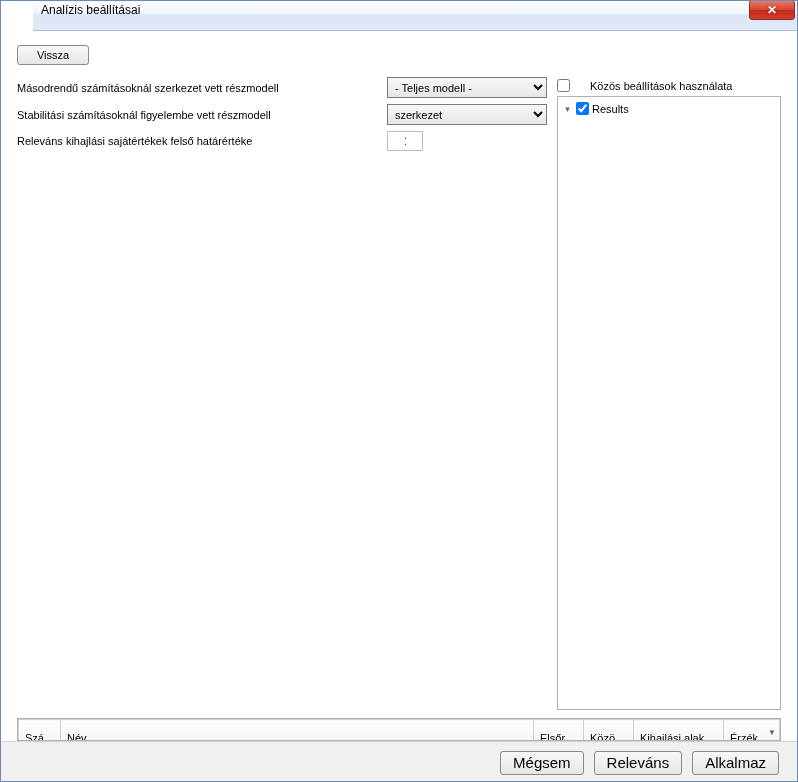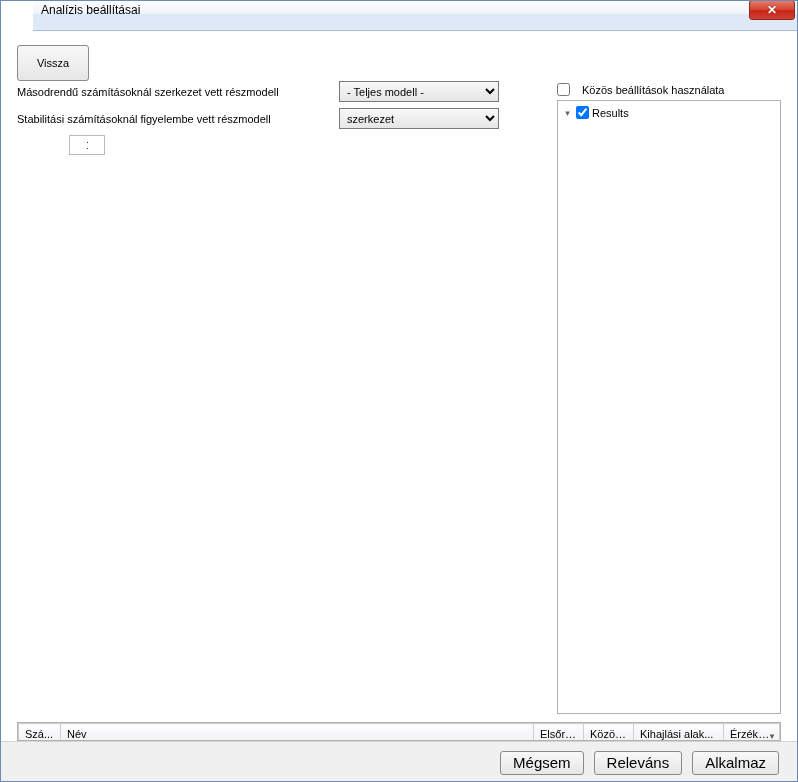--- a/index.html
+++ b/index.html
@@ -1,36 +1,36 @@
 <!DOCTYPE html>
 <html><head>
 <meta charset="utf-8">
 <style>
 * { box-sizing: border-box; margin: 0; padding: 0; }
 body { font-family: "Segoe UI", Tahoma, sans-serif; font-size: 11px; background: #fff; width: 798px; height: 782px; overflow: hidden; border: 1px solid #6a8bb8; box-shadow: 0 0 6px rgba(0,0,0,0.3); }
 .titlebar { height: 30px; background: linear-gradient(to bottom, #fdfdfe 0%, #eef3fb 45%, #dde7f5 46%, #dfe9f7 100%); border-bottom: 1px solid #a9bdd6; display: flex; align-items: center; padding: 0 2px 11px 8px; margin-left: 32px; }
 .titlebar-title { flex: 1; color: #000; font-size: 12px; }
 .close-btn { width: 46px; height: 20px; background: linear-gradient(to bottom, #e67a6d 0%, #d7432c 49%, #c8261a 50%, #cf3f2f 100%); border: 1px solid #8a2d1e; border-radius: 3px; color: #fff; display: flex; align-items: center; justify-content: center; font-size: 12px; font-weight: bold; cursor: pointer; text-shadow: 0 0 2px rgba(0,0,0,0.5); }
 .content { padding: 14px 16px 0 16px; height: 710px; display: flex; flex-direction: column; }
-.back-btn { width: 72px; height: 36px; background: linear-gradient(to bottom,#f8f8f8,#e6e6e6); border: 1px solid #8a8a8a; border-radius: 3px; cursor: pointer; font-size: 11px; }
+.back-btn { width: 72px; height: 20px; background: linear-gradient(to bottom,#f8f8f8,#e6e6e6); border: 1px solid #8a8a8a; border-radius: 3px; cursor: pointer; font-size: 11px; margin-bottom: 12px; }
 .row { display: flex; align-items: center; margin-bottom: 6px; }
 .row-label { width: 270px; }
-.row-input { margin-left: 52px; }
+.row-input { margin-left: 100px; }
 select { width: 160px; height: 21px; border: 1px solid #7a7a7a; background: linear-gradient(to bottom,#f8f8f8,#e6e6e6); font-size: 11px; padding: 0 3px; }
 input.numfld { width: 36px; height: 20px; border: 1px solid #bcbcbc; padding: 1px 16px; font-size: 11px; }
 .main-columns { display: flex; gap: 12px; margin-top: 8px; flex: 1; overflow: hidden; }
 .left-col { flex: 1; display: flex; flex-direction: column; }
-.kozos-row { display: flex; align-items: center; margin-bottom: 4px; gap: 12px; }
+.kozos-row { display: flex; align-items: center; margin-bottom: 4px; gap: 20px; }
 .tree-box { border: 1px solid #b1b1b1; height: 614px; padding: 4px 4px; background: #fff; }
 .tree-item { display: flex; align-items: center; gap: 3px; padding: 1px 0; }
 .tree-child { padding-left: 18px; }
 .tree-toggle { width: 11px; height: 11px; display: inline-flex; align-items: center; justify-content: center; font-size: 9px; color: #666; }
 .table-wrap { border: 1px solid #b1b1b1; height: 555px; overflow: hidden; position: relative; }
 .tbl { width: 100%; border-collapse: collapse; table-layout: fixed; }
-.tbl th { background: linear-gradient(to bottom,#fdfdfe,#eef0f2); border: 1px solid #cfcfcf; font-weight: normal; text-align: left; padding: 3px 6px; height: 20px; font-size: 11px; white-space: nowrap; overflow: hidden; text-overflow: ellipsis; }
+.tbl th { background: linear-gradient(to bottom,#fdfdfe,#eef0f2); border: 1px solid #cfcfcf; font-weight: normal; text-align: left; padding: 12px 6px; height: 20px; font-size: 11px; white-space: nowrap; overflow: hidden; text-overflow: ellipsis; }
 .scrollbar { position: absolute; right: 0; top: 22px; bottom: 0; width: 17px; background: #f0f0f0; border-left: 1px solid #d4d4d4; }
 .scroll-arrow { position: absolute; left: 0; right: 0; height: 17px; display:flex; align-items:center; justify-content:center; font-size:8px; color:#606060; }
 .scroll-arrow.down { bottom: 0; }
 .footer { height: 42px; display: flex; align-items: center; justify-content: flex-end; gap: 10px; padding: 0 18px; background: #f0f0f0; border-top: 1px solid #d4d4d4; }
 .footer button { min-width: 78px; height: 24px; background: linear-gradient(to bottom,#f8f8f8,#e6e6e6); border: 1px solid #8a8a8a; border-radius: 3px; font-size: 15px; cursor: pointer; padding: 0 12px; }
 input[type=checkbox] { width: 13px; height: 13px; }
 </style>
 </head>
 <body>
 
@@ -52,20 +52,21 @@
           <select><option>- Teljes modell -</option></select>
         </div>
       </div>
       <div class="row">
         <div class="row-label">Stabilitási számításoknál figyelembe vett részmodell</div>
         <div class="row-input">
           <select><option>szerkezet</option></select>
         </div>
       </div>
       <div class="row">
+        <div class="row-label">Releváns kihajlási sajátértékek felső határértéke</div>
         <div class="row-input">
           <input class="numfld" value="10" style="">
         </div>
       </div>
     </div>
     <div style="width:224px; padding-top:2px;">
       <div class="kozos-row">
         <input type="checkbox" style="">
         <span>Közös beállítások használata</span>
       </div>

